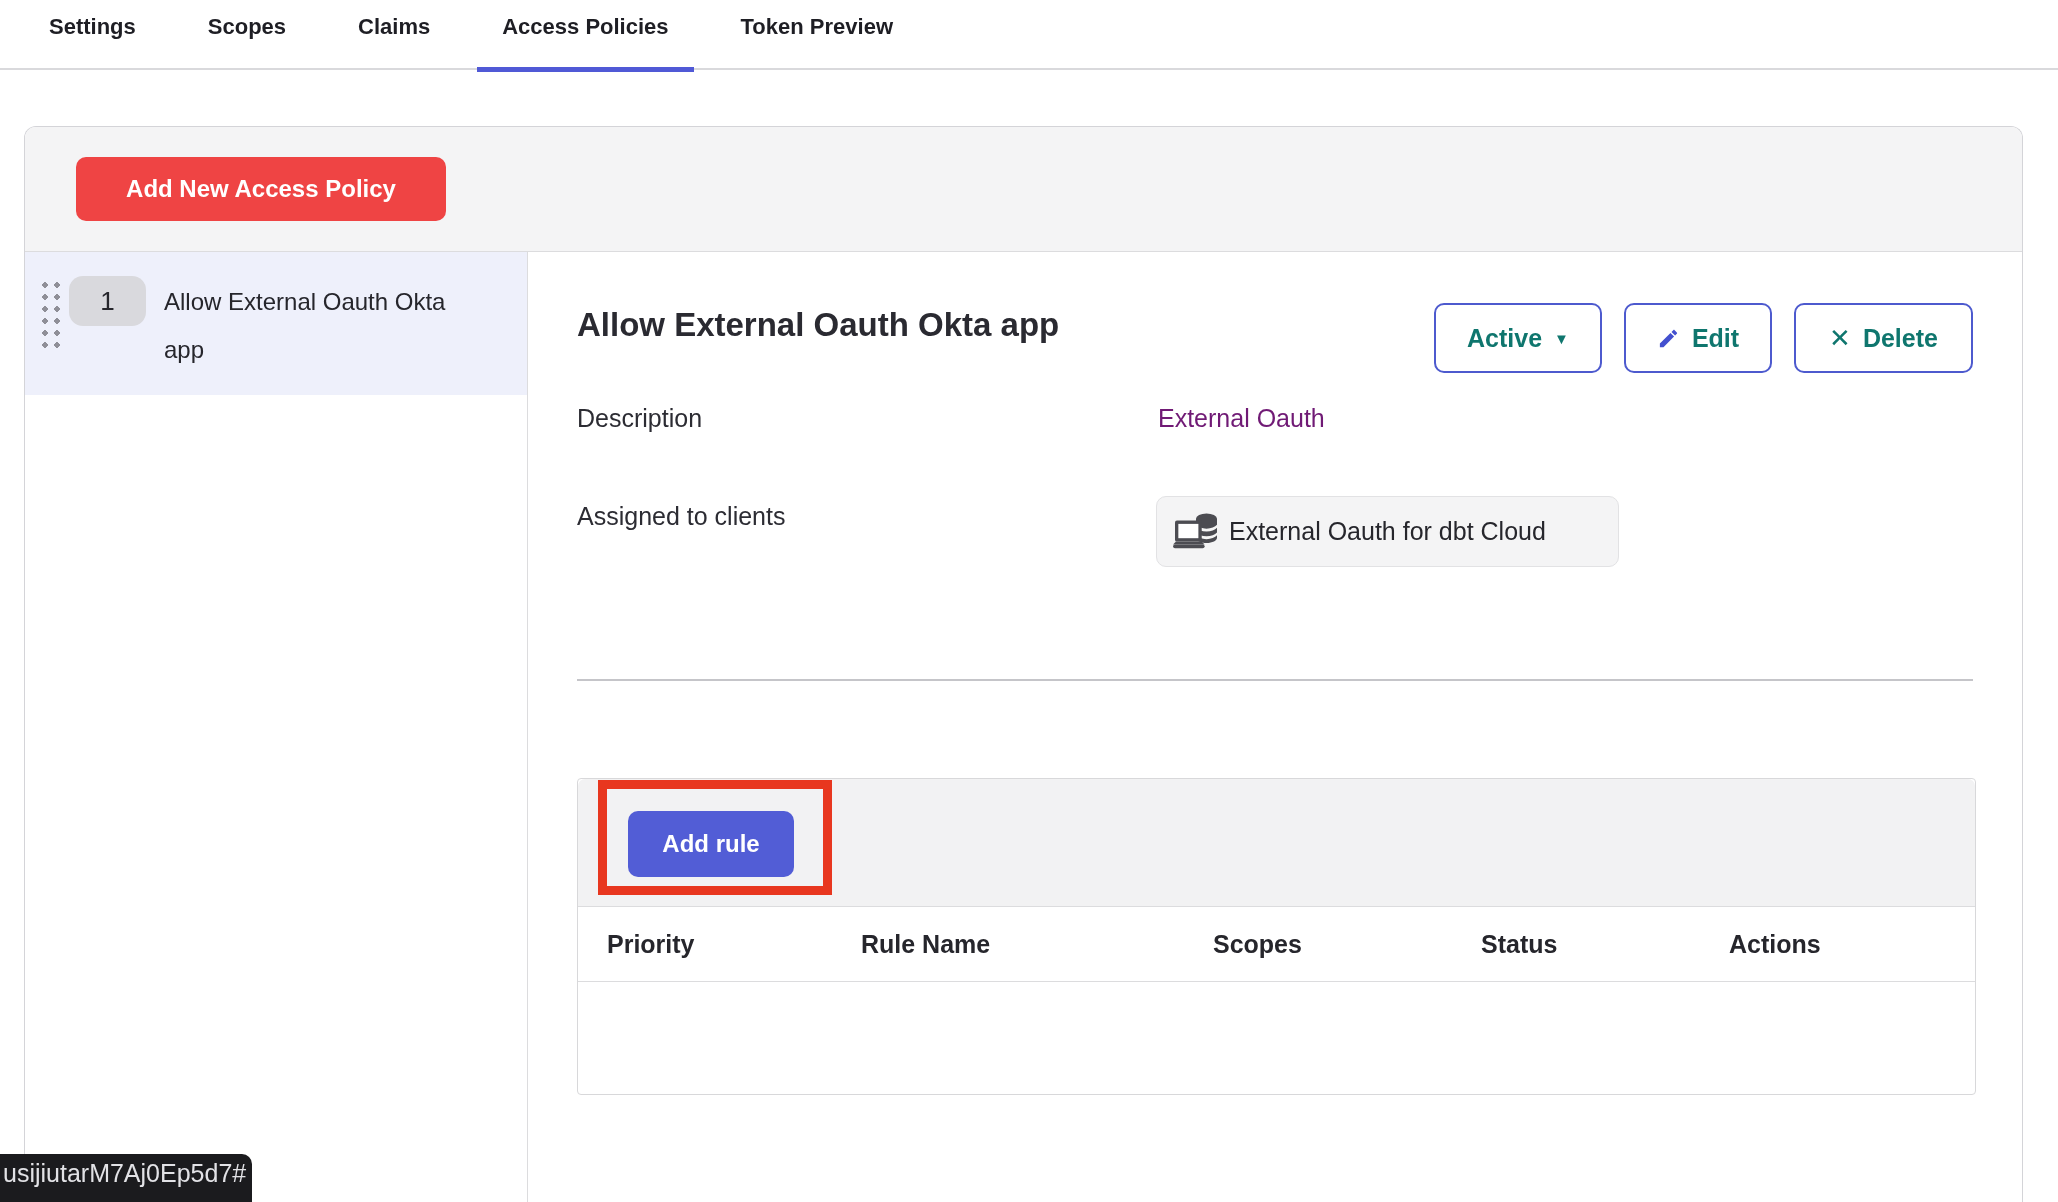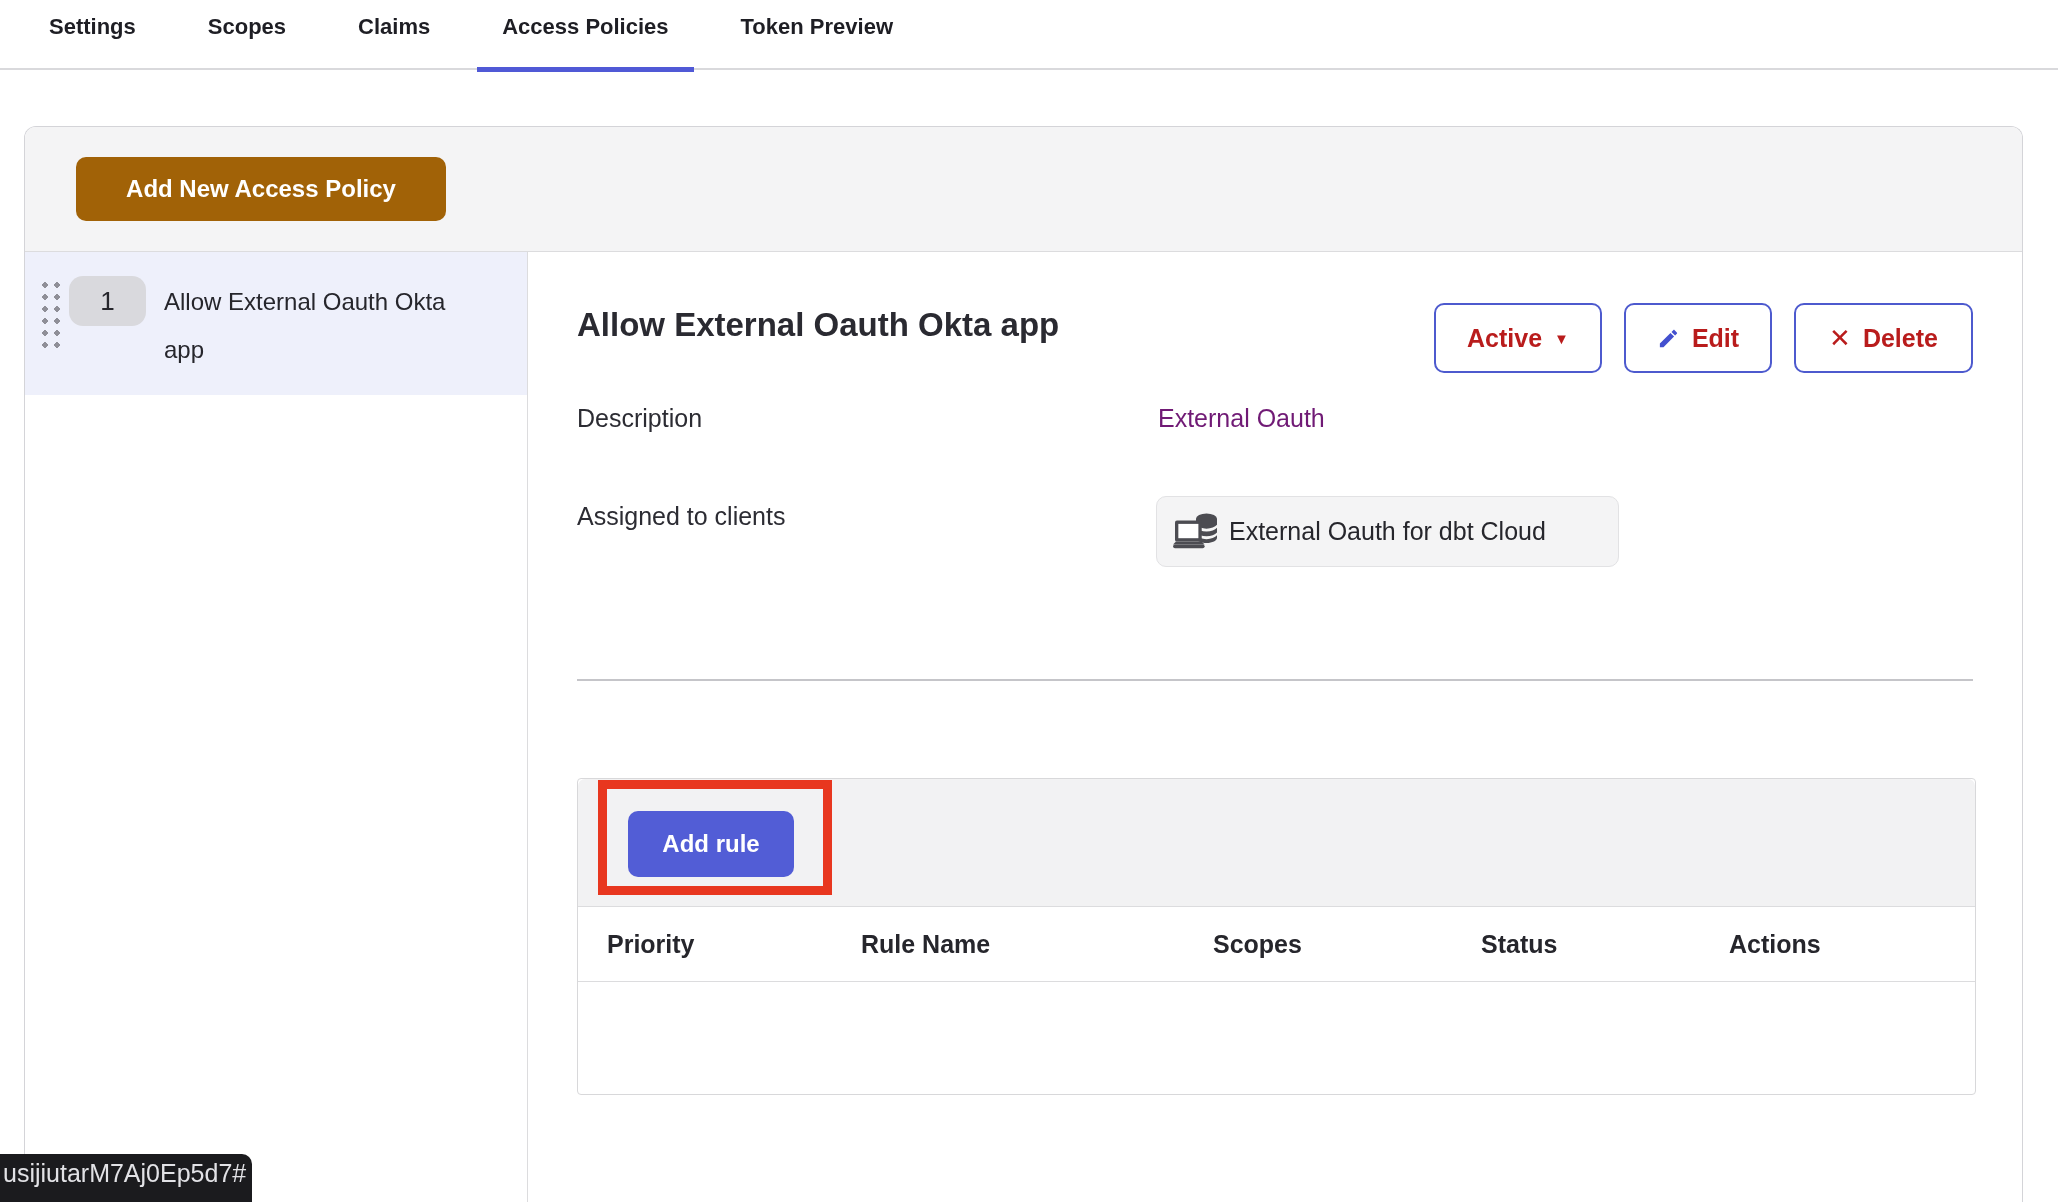--- a/index.html
+++ b/index.html
@@ -30,21 +30,21 @@
     position: absolute; left: 24px; top: 126px; width: 1999px; height: 1076px;
     border: 1px solid #d4d4d8; border-bottom: none;
     border-radius: 12px 12px 0 0; background: #fff; overflow: hidden;
   }
   .panel-header {
     height: 125px; background: #f4f4f5; border-bottom: 1px solid #dcdcde;
     position: relative;
   }
   .btn-primary {
     position: absolute; left: 51px; top: 30px; width: 370px; height: 64px;
-    background: #a16207; color: #fff; border: none; border-radius: 10px;
+    background: #ef4444; color: #fff; border: none; border-radius: 10px;
     font-family: inherit; font-size: 24px; font-weight: bold; cursor: pointer;
   }
   .panel-body { position: relative; height: 950px; }
 
   
   .sidebar {
     position: absolute; left: 0; top: 0; bottom: 0; width: 503px;
     border-right: 1px solid #dcdcde; background: #fff;
   }
   .policy-item {
@@ -69,21 +69,21 @@
   .detail { position: absolute; left: 504px; top: 0; right: 0; bottom: 0; }
   .detail-title {
     position: absolute; left: 48px; top: 52px;
     font-size: 33px; font-weight: bold; color: #2a2a31; line-height: 42px;
   }
   .detail-actions {
     position: absolute; top: 51px; right: 49px; display: flex; gap: 22px;
   }
   .btn-outline {
     height: 70px; border: 2px solid #4d5ace; border-radius: 10px;
-    background: #fff; color: #b91c1c; font-family: inherit;
+    background: #fff; color: #0f766e; font-family: inherit;
     font-size: 25px; font-weight: bold; cursor: pointer;
     display: flex; align-items: center; justify-content: center; gap: 12px;
   }
   .btn-active-w { width: 168px; }
   .btn-edit-w { width: 148px; }
   .btn-delete-w { width: 179px; }
   .caret { font-size: 15px; line-height: 1; }
   .xmark { font-size: 26px; font-weight: normal; line-height: 1; }
   .pencil-svg { width: 23px; height: 23px; fill: #4350cf; }
 

